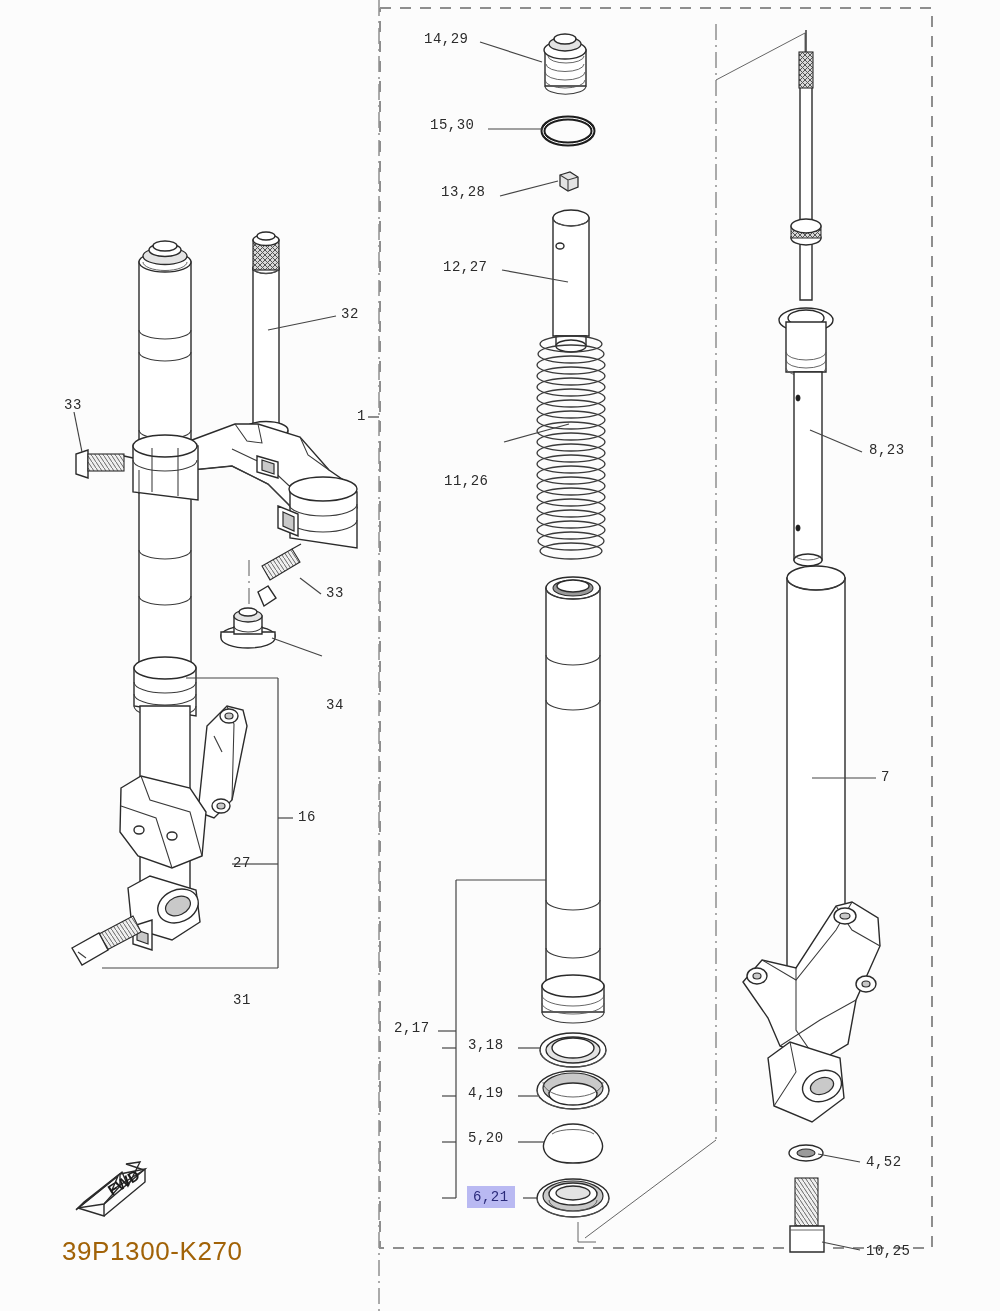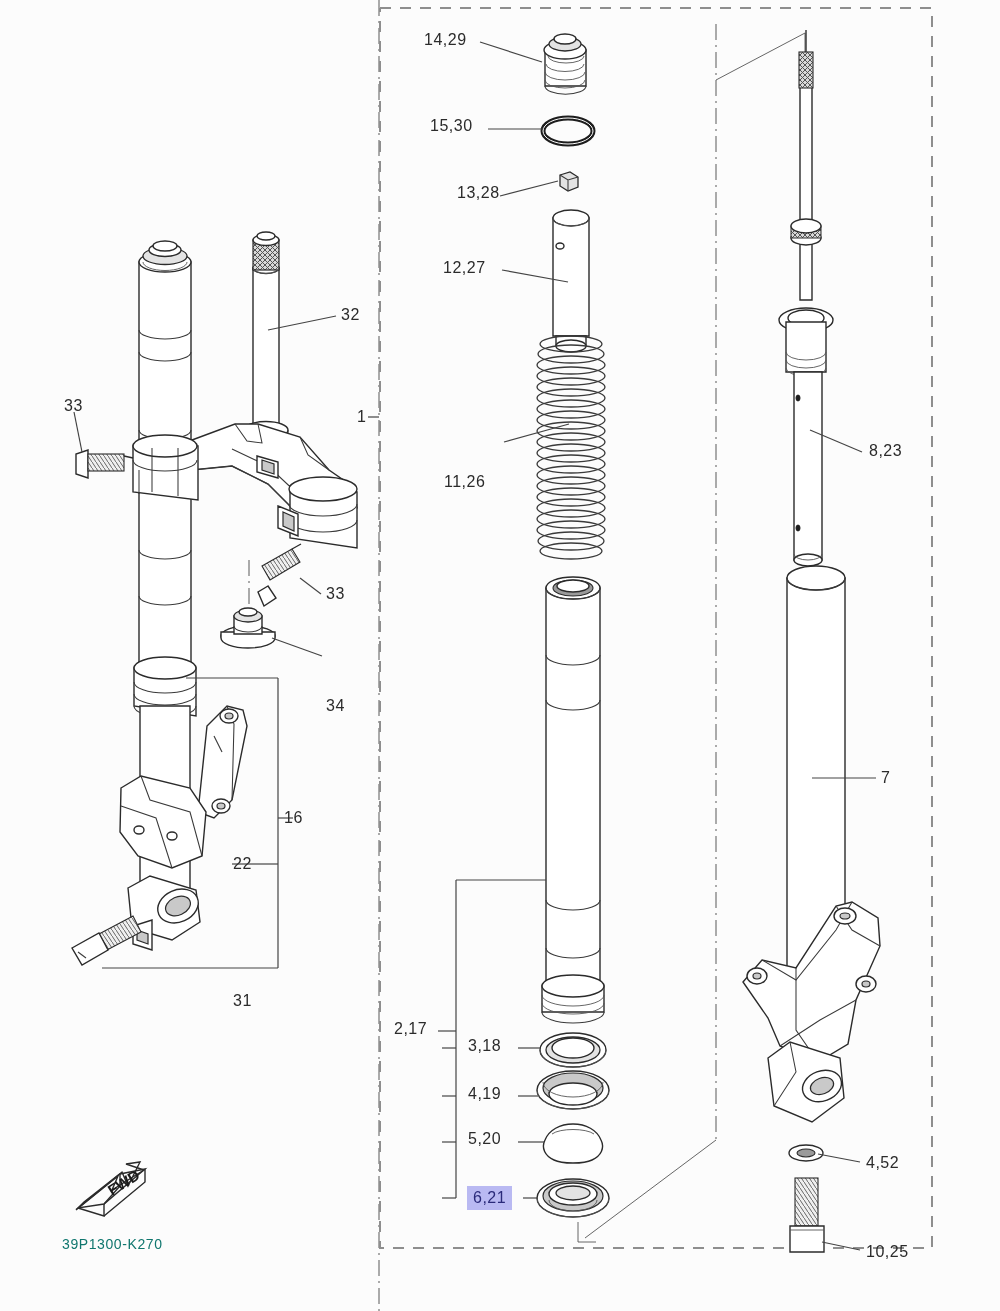--- a/index.html
+++ b/index.html
@@ -16,38 +16,38 @@
     overflow:hidden;
   }
   #svgroot{
     position:absolute;
     left:0; top:0;
     width:1000px;
     height:1311px;
   }
   .lbl{
     position:absolute;
-    font-size:16px;
+    font-size:14px;
     letter-spacing:.5px;
     color:#2b2b2b;
     white-space:nowrap;
     line-height:1;
-    font-family:Liberation Sans, sans-serif;
+    font-family:Liberation Mono, monospace;
   }
   .lbl.hl{
     background:#b9b9f2;
     color:#2a2a7a;
     padding:4px 6px;
     margin:-4px 16px 0 -6px;
   }
   .partno{
     position:absolute;
-    font-size:14px;
+    font-size:26px;
     letter-spacing:.6px;
-    color:#0f766e;
+    color:#a16207;
     white-space:nowrap;
   }
   .fwdtxt{
     font-size:15px;
     font-weight:bold;
     fill:#1a1a1a;
     font-family:"Liberation Sans","DejaVu Sans",sans-serif;
   }
 </style>
 </head>
@@ -461,37 +461,37 @@
     <path class="ln" d="M145 1169 L145 1182 L104 1216"></path>
     <path class="ln" d="M120 1174 L120 1186 L104 1204"></path>
     <text class="fwdtxt" x="112" y="1196" transform="rotate(-32 112 1196)">FWD</text>
   </g>
 
 </svg>
 
 <div id="labels">
       <div class="lbl" style="left: 424px; top: 32px;">14,29</div>
       <div class="lbl" style="left: 430px; top: 118px;">15,30</div>
-      <div class="lbl" style="left: 441px; top: 185px; margin-left: 16px;">13,28</div>
+      <div class="lbl" style="left: 441px; top: 185px;">13,28</div>
       <div class="lbl" style="left: 443px; top: 260px;">12,27</div>
       <div class="lbl" style="left: 444px; top: 433px; margin-top: 41px;">11,26</div>
       <div class="lbl" style="left: 394px; top: 1021px;">2,17</div>
       <div class="lbl" style="left: 468px; top: 1038px; text-align: right;">3,18</div>
       <div class="lbl" style="left: 468px; top: 1086px;">4,19</div>
       <div class="lbl" style="left: 468px; top: 1131px;">5,20</div>
       <div class="lbl hl" style="left: 473px; top: 1190px;">6,21</div>
       <div class="lbl" style="left: 869px; top: 443px;">8,23</div>
       <div class="lbl" style="left: 881px; top: 770px;">7</div>
       <div class="lbl" style="left: 866px; top: 1155px;">4,52</div>
       <div class="lbl" style="left: 866px; top: 1244px;">10,25</div>
       <div class="lbl" style="left: 357px; top: 409px;">1</div>
       <div class="lbl" style="left: 341px; top: 307px;">32</div>
       <div class="lbl" style="left: 64px; top: 398px;">33</div>
       <div class="lbl" style="left: 326px; top: 586px;">33</div>
       <div class="lbl" style="left: 326px; top: 650px; margin-top: 48px;">34</div>
-      <div class="lbl" style="left: 284px; top: 810px;">16</div>
-      <div class="lbl" style="left: 233px; top: 856px;">22</div>
+      <div class="lbl" style="left: 298px; top: 810px;">16</div>
+      <div class="lbl" style="left: 233px; top: 856px;">27</div>
       <div class="lbl" style="left: 233px; top: 962px; margin-top: 31px;">31</div>
     </div>
 
 <div class="partno" style="left:62px; top:1236px;">39P1300-K270</div>
 
 </div>
 
 </body></html>

